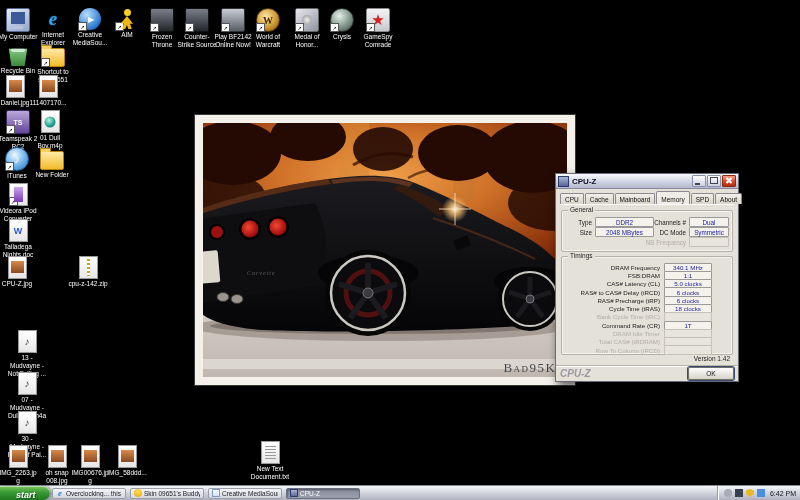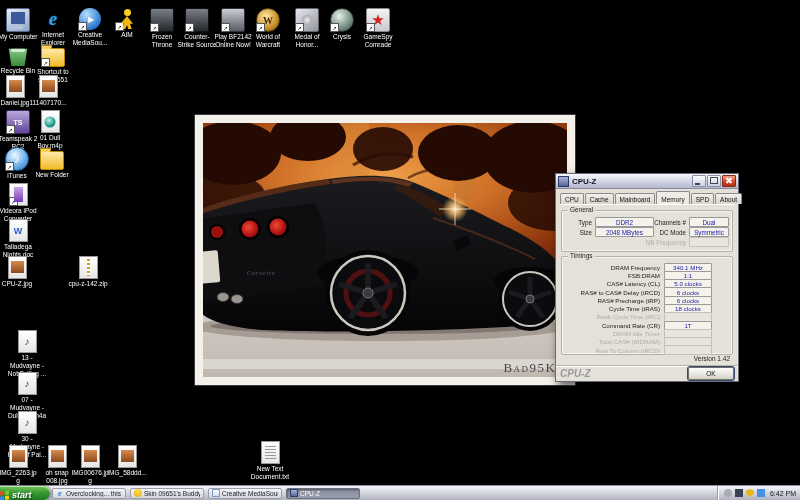--- a/index.html
+++ b/index.html
@@ -112,22 +112,22 @@
   #brand{flex:1;font:italic bold 10px "Liberation Sans",sans-serif;color:#9a98a0;}
   #ok-btn{width:44px;height:11px;font-size:6.5px;background:linear-gradient(#fefefe,#d6d3c8);
         border:1px solid #707068;border-radius:2px;box-shadow:0 0 0 1px #3a4a6e;
         display:flex;align-items:center;justify-content:center;color:#111;}
 
   
   #taskbar{position:absolute;left:0;bottom:0;width:800px;height:14px;z-index:10;
         background:linear-gradient(#f6f7fa,#d2d4dd 50%,#b0b2c0);border-top:1px solid #8a8c98;}
   #start{position:absolute;left:0;top:0;width:50px;height:14px;
         background:linear-gradient(#7cc95e,#3a9a34 45%,#1e7a1e);border-radius:0 10px 10px 0;
-        display:flex;align-items:flex-end;padding-left:0;gap:3px;box-sizing:border-box;
-        box-shadow:inset 0 1px 0 rgba(255,255,255,.5),2px 0 3px rgba(0,0,0,.35);}
+        display:flex;align-items:flex-start;padding-left:16px;gap:3px;box-sizing:border-box;
+        box-shadow:inset 0 1px 0 rgba(255,255,255,.5),2px 0 3px rgba(0,0,0,.35);flex-direction:column;}
   .flag{width:9px;height:9px;display:grid;grid-template:1fr 1fr / 1fr 1fr;gap:1px;transform:skewY(-6deg);}
   .flag i{border-radius:1px;}
   .flag .f1{background:#e84820;} .flag .f2{background:#7ac830;}
   .flag .f3{background:#3a88e8;} .flag .f4{background:#f8c818;}
   #start-label{font:italic bold 9px "Liberation Sans",sans-serif;color:#fff;text-shadow:1px 1px 1px #14501a;}
   .task{position:absolute;top:1.5px;height:11px;width:74px;box-sizing:border-box;
         background:linear-gradient(#f4f5f8,#d4d6de);border:1px solid #9b9da8;border-radius:2px;
         display:flex;align-items:center;gap:2px;padding:0 3px;color:#1a1a22;overflow:hidden;}
   .task.active{background:linear-gradient(#848a98,#9aa0ae);border-color:#6a7080;color:#fff;
         box-shadow:inset 1px 1px 2px rgba(0,0,0,.35);}

